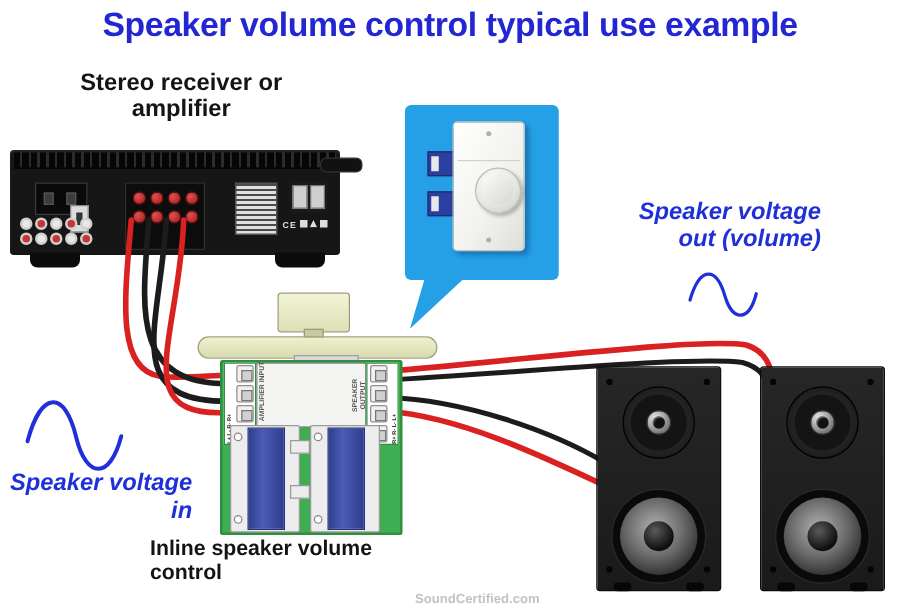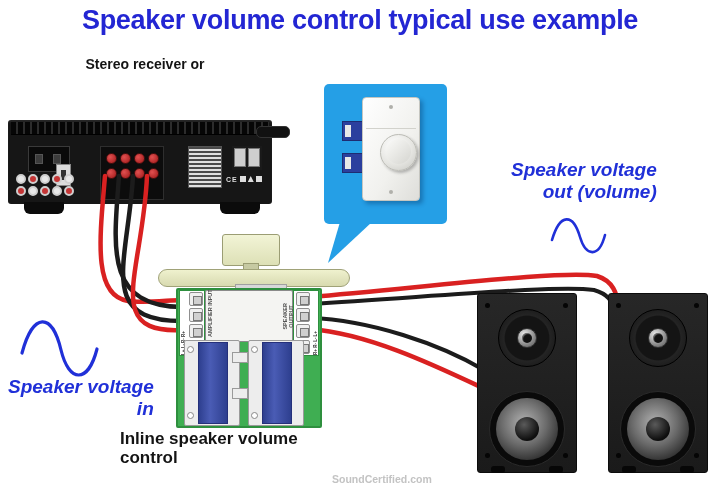--- a/index.html
+++ b/index.html
@@ -5,21 +5,21 @@
   * { box-sizing: border-box; margin: 0; padding: 0; }
   html,body { background:#ffffff; }
   body { font-family: "Liberation Sans", sans-serif; }
   .canvas { position:relative; width:720px; height:492px; background:#ffffff; overflow:hidden; }
   .abs { position:absolute; }
 
   
   .title { top:5px; left:0; width:720px; text-align:center; font-size:27px; font-weight:bold;
            color:#2326d3; letter-spacing:-0.3px; z-index:7; }
   .dev-label { font-weight:bold; color:#141414; line-height:1.1; z-index:7; }
-  .receiver-label { top:57px; left:30px; width:230px; text-align:center; font-size:14px; }
+  .receiver-label { top:57px; left:30px; width:230px; text-align:center; font-size:19px; }
   .inline-label { top:430px; left:120px; font-size:17px; }
   .blue-label { font-size:19px; font-weight:bold; font-style:italic; color:#2030d8; line-height:1.18; z-index:7;text-align:right; }
   .voltage-out { top:159px; left:511px; }
   .voltage-in { top:376px; left:8px; }
   .watermark { top:473px; left:332px; font-size:10.5px; font-weight:bold; color:#c3c3c3; z-index:7; }
 
   
   .receiver { top:118px; left:8px; width:280px; height:96px; z-index:1; }
   .rc-body { left:0; top:2px; width:264px; height:84px; background:#161616; border-radius:3px;
              box-shadow: inset 0 2px 2px rgba(255,255,255,0.08); }
@@ -112,20 +112,21 @@
 </style>
 </head>
 <body>
 
 <div class="canvas">
 
   <div class="abs title">Speaker volume control typical use example</div>
 
   <div class="abs dev-label receiver-label">
     <div>Stereo receiver or</div>
+    <div>amplifier</div>
   </div>
 
   <div class="abs receiver">
     <div class="abs rc-body"></div>
     <div class="abs rc-vents"></div>
     <div class="abs rc-power"></div>
     <div class="abs rc-conn-panel">
       <span class="abs rc-jack" style="left:6px"></span>
       <span class="abs rc-jack" style="left:24px"></span>
     </div>

